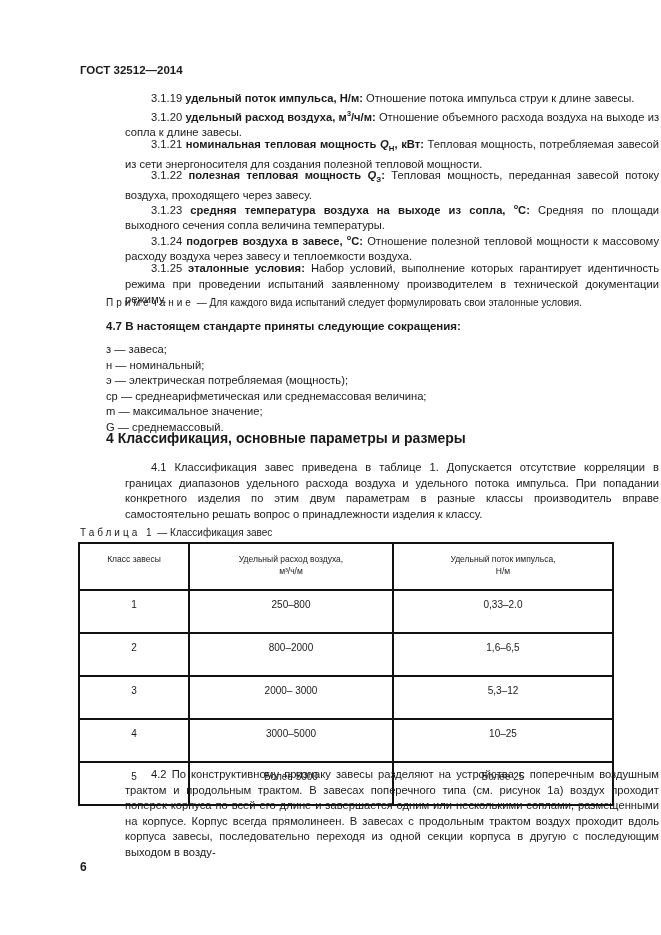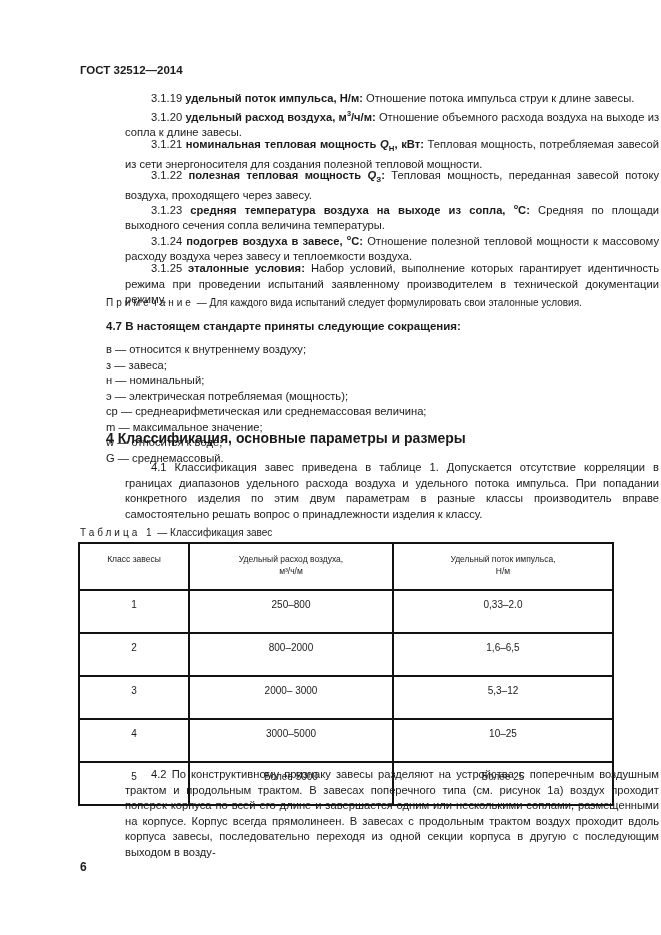--- a/index.html
+++ b/index.html
@@ -50,27 +50,25 @@
 
 <div class="abs para" style="top:230px"><span class="ind"></span><span>3.1.24</span> <b><span>подогрев воздуха в завесе, </span><sup>о</sup><span>С:</span></b><span> Отношение полезной тепловой мощности к массовому расходу воздуха через завесу и теплоемкости воздуха.</span></div>
 
 <div class="abs para" style="top:261px"><span class="ind"></span><span>3.1.25</span> <b>эталонные условия:</b><span> Набор условий, выполнение которых гарантирует идентичность режима при проведении испытаний заявленному производителем в технической документации режиму.</span></div>
 
 <div class="abs note" style="top:297px"><span class="spaced">Примечание</span><span> — Для каждого вида испытаний следует формулировать свои эталонные условия.</span></div>
 
 <div class="abs subh" style="top:320px">4.7 В настоящем стандарте приняты следующие сокращения:</div>
 
 <div class="abs abbr" style="top:342px">
-  <div>в — относится к внутреннему воздуху;</div>
   <div>з — завеса;</div>
   <div>н — номинальный;</div>
   <div>э — электрическая потребляемая (мощность);</div>
   <div>ср — среднеарифметическая или среднемассовая величина;</div>
   <div>m — максимальное значение;</div>
-  <div>w — относится к воде;</div>
   <div>G — среднемассовый.</div>
 </div>
 
 <div class="abs sect" style="top:430px">4 Классификация, основные параметры и размеры</div>
 
 <div class="abs para" style="top:460px; text-indent:26px">4.1 Классификация завес приведена в таблице 1. Допускается отсутствие корреляции в границах диапазонов удельного расхода воздуха и удельного потока импульса. При попадании конкретного изделия по этим двум параметрам в разные классы производитель вправе самостоятельно решать вопрос о принадлежности изделия к классу.</div>
 
 <div class="abs tcap" style="top:527px"><span class="spaced">Таблица 1</span><span> — Классификация завес</span></div>
 
 <table class="cls">

